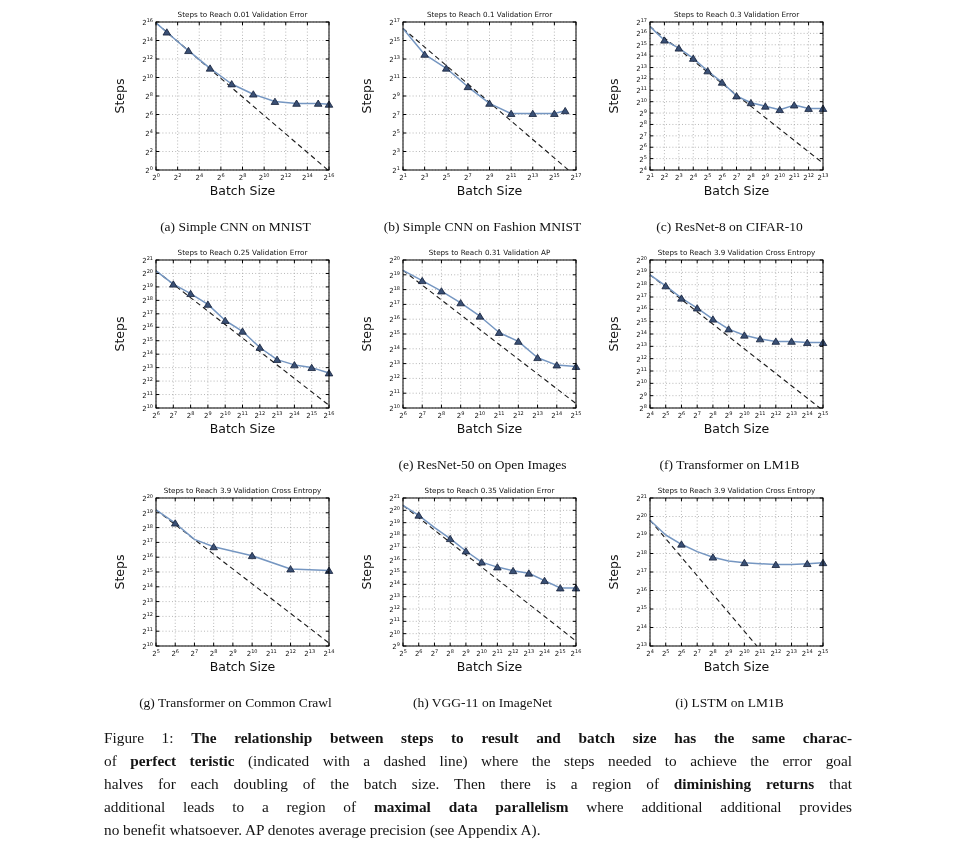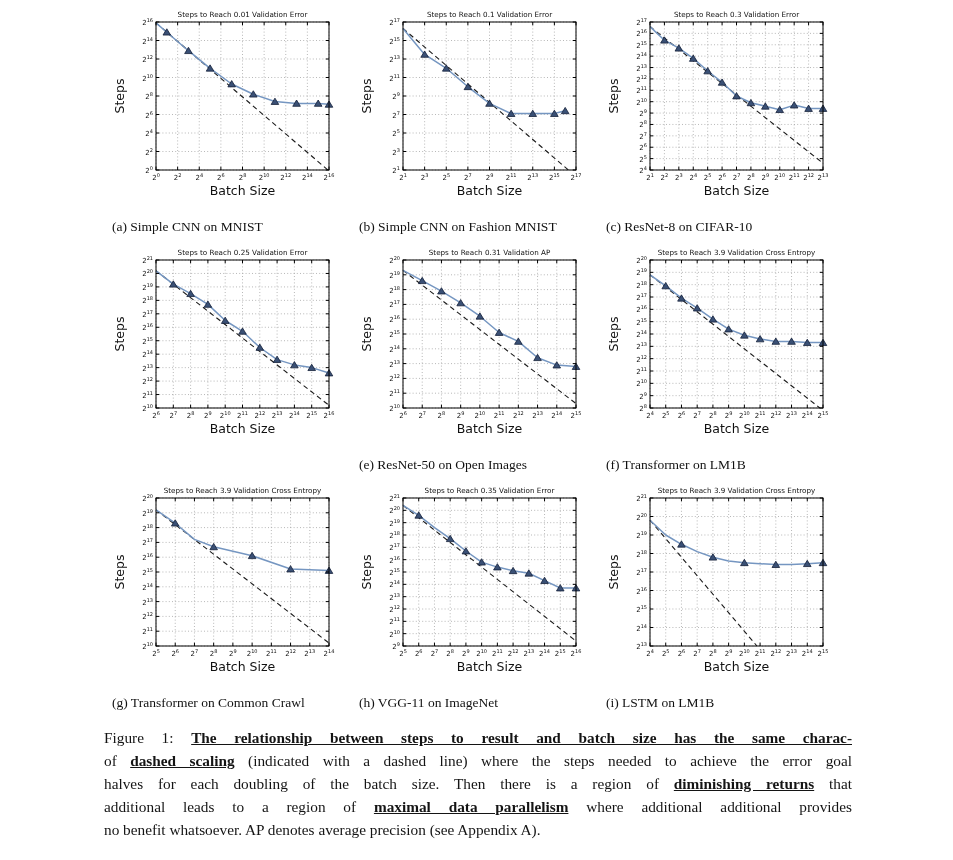--- a/index.html
+++ b/index.html
@@ -1,24 +1,24 @@
 <!DOCTYPE html>
 <html><head>
 <meta charset="utf-8">
 <style>
   html,body{margin:0;padding:0;background:#ffffff;}
   body{width:953px;height:860px;overflow:hidden;font-family:"Liberation Serif",serif;color:#111;}
   .grid{margin:8px 0 0 112px;width:741px;display:flex;flex-wrap:wrap;}
   .cell{width:247px;height:238px;}
   .cell svg{display:block;}
-  .subcap{font-size:13.5px;margin-top:15px;color:#111;white-space:nowrap;}
+  .subcap{text-align:center;font-size:13.5px;margin-top:15px;color:#111;white-space:nowrap;}
   .figure-caption{margin:4px 0 0 104px;width:748px;font-size:15.3px;line-height:23px;color:#141414;}
   .cap-line{text-align:justify;text-align-last:justify;}
   .cap-line.last{text-align-last:left;}
-  .cap-line b{font-weight:bold;text-decoration:underline;}
+  .cap-line b{font-weight:bold;}
   svg text{font-family:"DejaVu Sans",sans-serif;fill:#111;}
 </style>
 </head>
 <body>
 
 <div class="grid">
   <figure class="cell" style="margin:0">
     <svg width="247" height="196">
         <line x1="44" y1="14" x2="44" y2="162" stroke="#9a9a9a" stroke-width="0.7" stroke-dasharray="1 2.2"></line>
         <line x1="65.625" y1="14" x2="65.625" y2="162" stroke="#9a9a9a" stroke-width="0.7" stroke-dasharray="1 2.2"></line>
@@ -989,17 +989,17 @@
         <text x="130.5" y="9" text-anchor="middle" font-size="7.2" fill="#1c1c1c">Steps to Reach 3.9 Validation Cross Entropy</text>
         <text x="130.5" y="187" text-anchor="middle" font-size="12.5">Batch Size</text>
         <text text-anchor="middle" font-size="12.5" transform="translate(12 88) rotate(-90)">Steps</text>
       </svg>
     <figcaption class="subcap">(i) LSTM on LM1B</figcaption>
   </figure>
 </div>
 
 <div class="figure-caption" id="figcap">
     <div class="cap-line"><span>Figure 1: </span><b>The relationship between steps to result and batch size has the same charac-</b></div>
-    <div class="cap-line"><span>of </span><b>dashed scaling</b><span> (indicated with a dashed line) where the steps needed to achieve the error goal</span></div>
+    <div class="cap-line"><span>of </span><b>perfect teristic</b><span> (indicated with a dashed line) where the steps needed to achieve the error goal</span></div>
     <div class="cap-line"><span>halves for each doubling of the batch size. Then there is a region of </span><b>diminishing returns</b><span> that</span></div>
     <div class="cap-line"><span>additional leads to a region of </span><b>maximal data parallelism</b><span> where additional additional provides</span></div>
     <div class="cap-line last"><span>no benefit whatsoever. AP denotes average precision (see Appendix A).</span></div>
   </div>
 
 </body></html>

